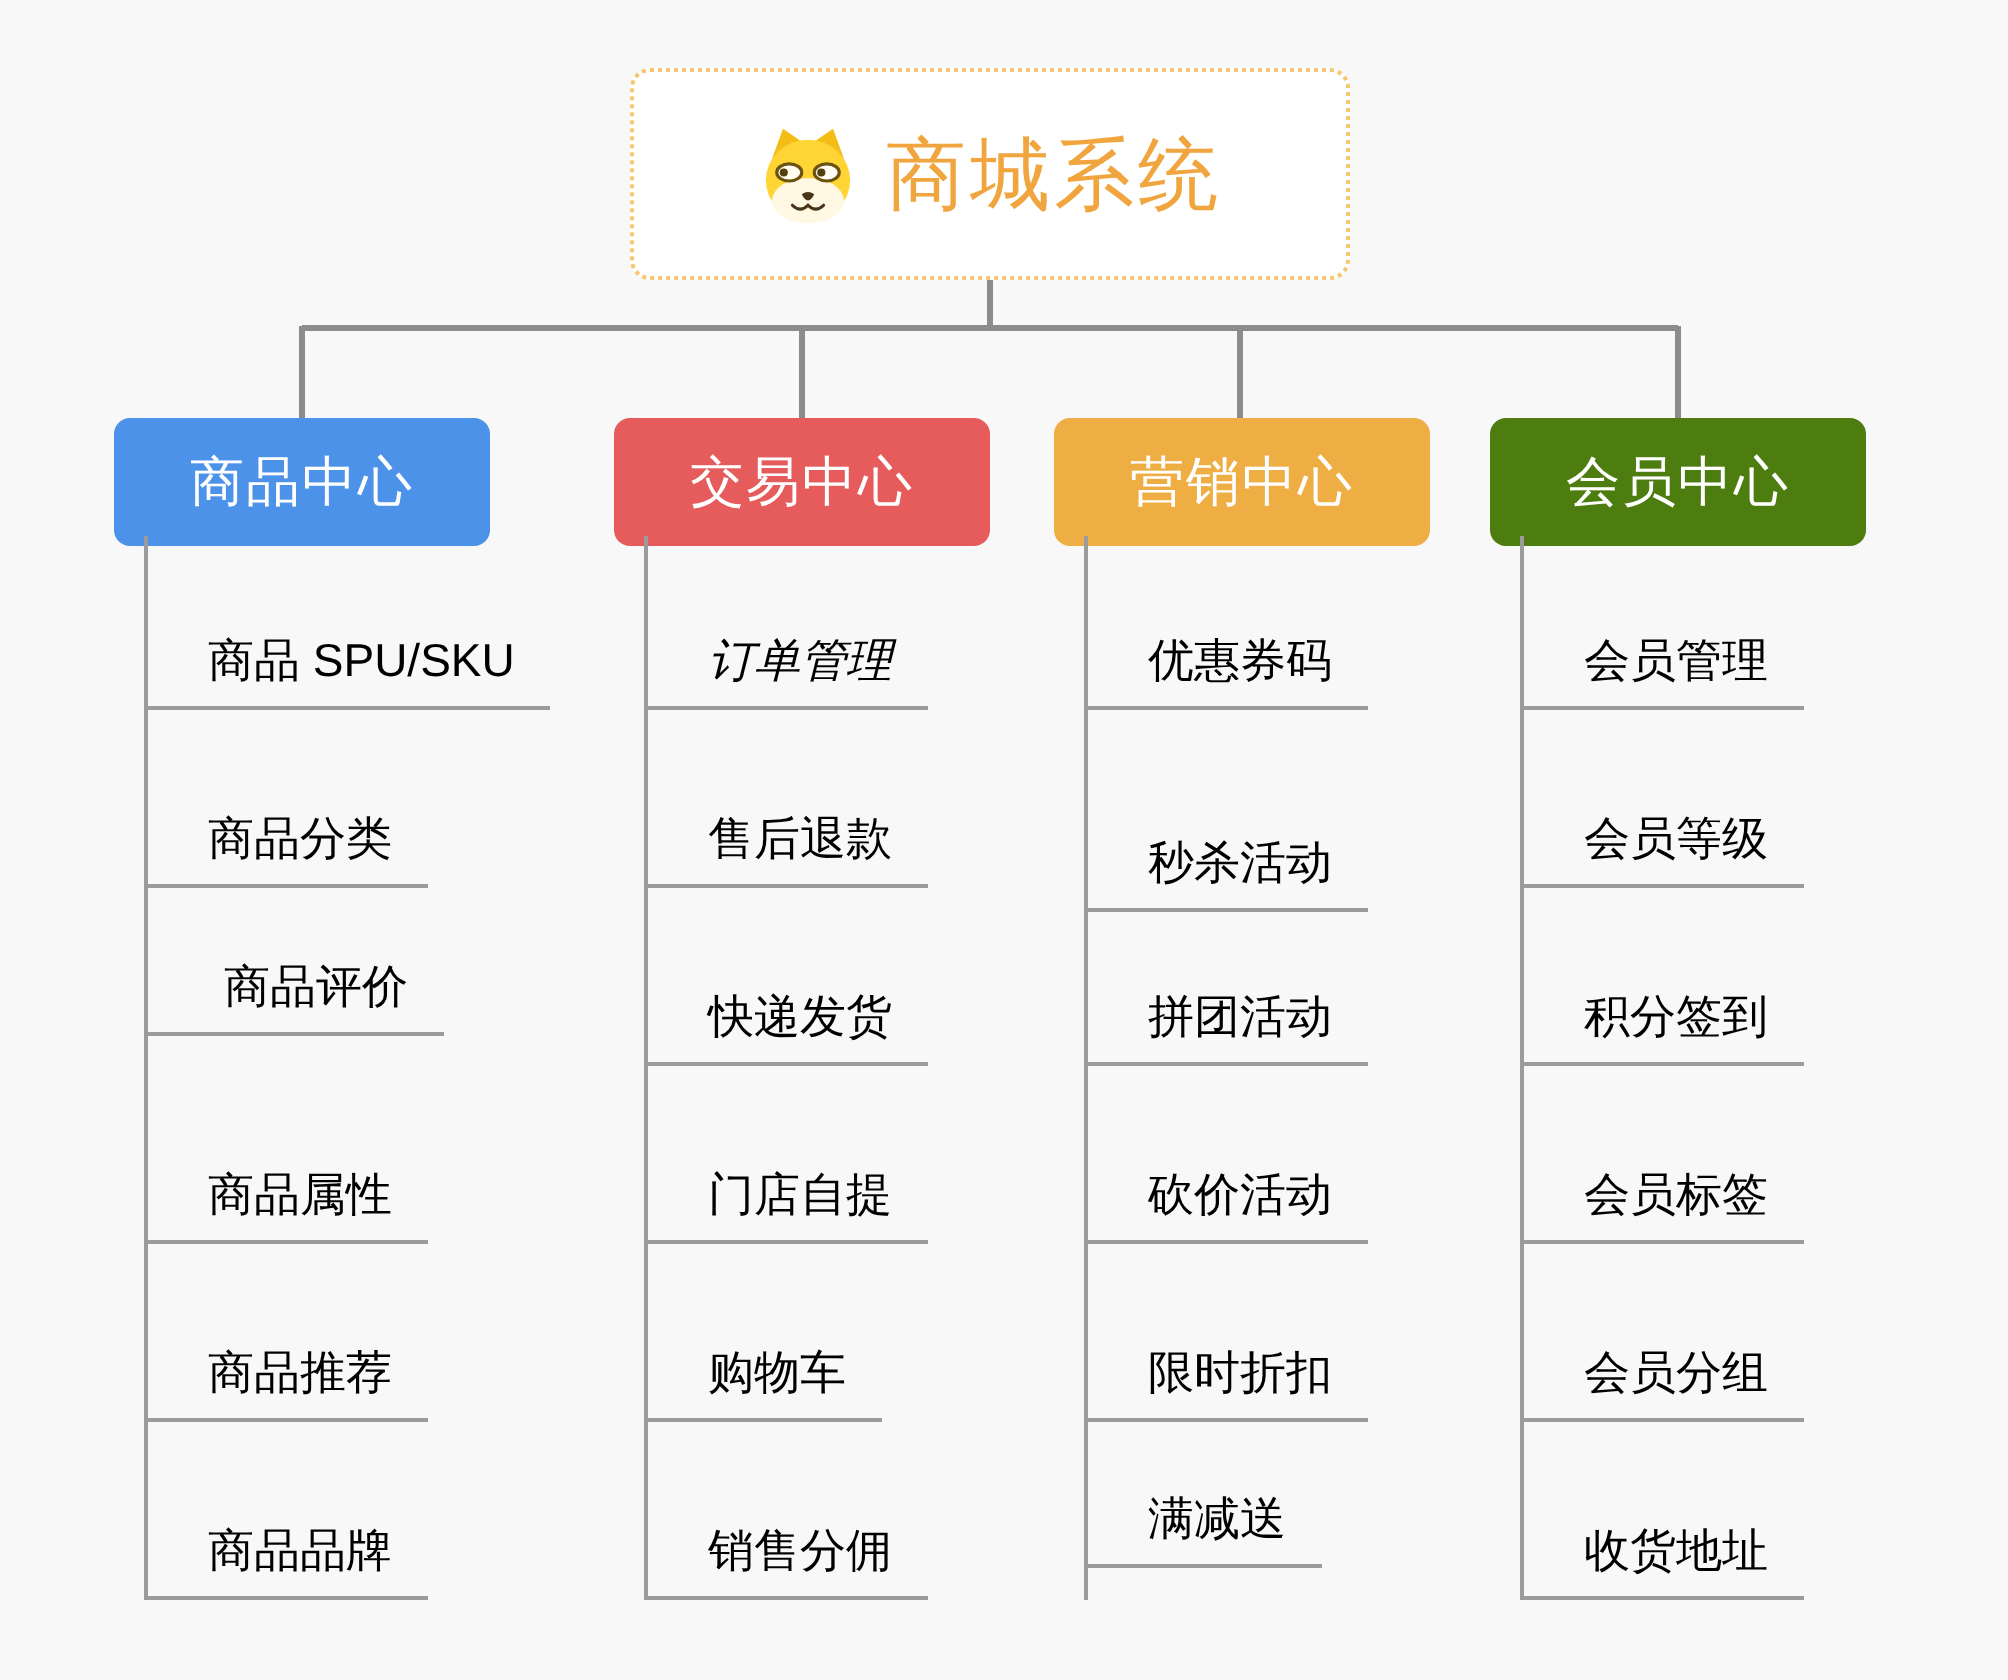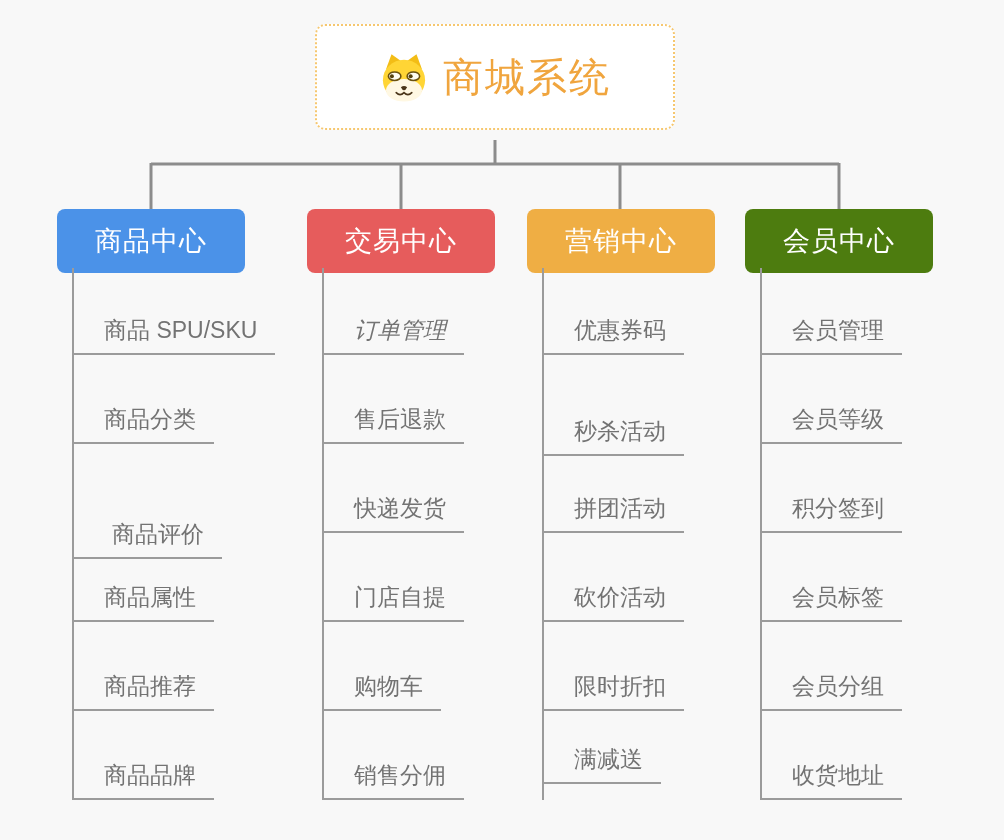--- a/index.html
+++ b/index.html
@@ -16,21 +16,21 @@
   
   #connectors {
     position: absolute;
     left: 0; top: 0;
     pointer-events: none;
   }
 
   
   .root-node {
     position: absolute;
-    left: 315px; top: 24px;
+    left: 315px; top: 34px;
     width: 360px; height: 106px;
     box-sizing: border-box;
     background: #ffffff;
     border: 2px dotted #f6c76f;
     border-radius: 10px;
     display: flex;
     align-items: center;
     justify-content: center;
     gap: 14px;
     text-align: right;
@@ -71,21 +71,21 @@
   
   .child-item {
     position: absolute;
     height: 46px;
     box-sizing: border-box;
     border-bottom: 2px solid #9b9b9b;
     padding: 0 18px 7px 32px;
     display: flex;
     align-items: flex-end;
     font-size: 23px;
-    color: #737373;
+    color: #000000;
     white-space: nowrap;
     cursor: default;
   }
 </style>
 </head>
 <body>
 
 <div id="canvas">
 
   <svg id="connectors" width="1004" height="840" viewBox="0 0 1004 840">
@@ -119,21 +119,21 @@
     <div class="trunk" style="left: 72px;"></div>
 
     <div class="child-item" style="left: 72px; top: 309px;">
       <span>商品 SPU/SKU</span>
     </div>
 
     <div class="child-item" style="left: 72px; top: 398px;">
       <span>商品分类</span>
     </div>
 
-    <div class="child-item" style="left: 72px; top: 513px; padding-left: 40px;">
+    <div class="child-item" style="left: 72px; top: 472px; padding-left: 40px;">
       <span>商品评价</span>
     </div>
 
     <div class="child-item" style="left: 72px; top: 576px;">
       <span>商品属性</span>
     </div>
 
     <div class="child-item" style="left: 72px; top: 665px;">
       <span>商品推荐</span>
     </div>

